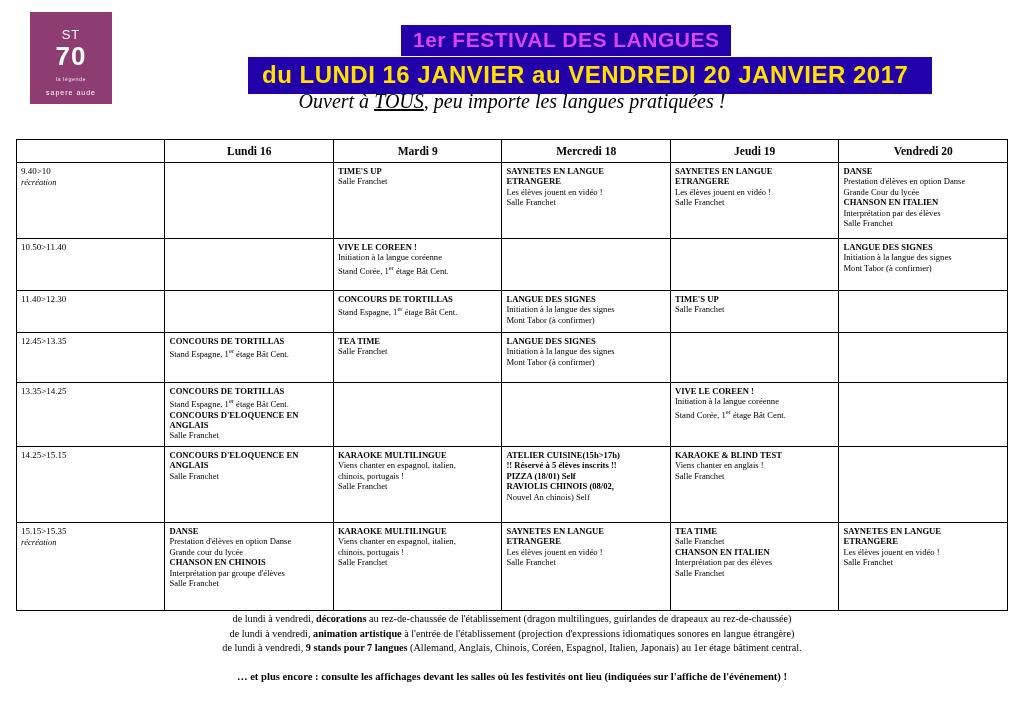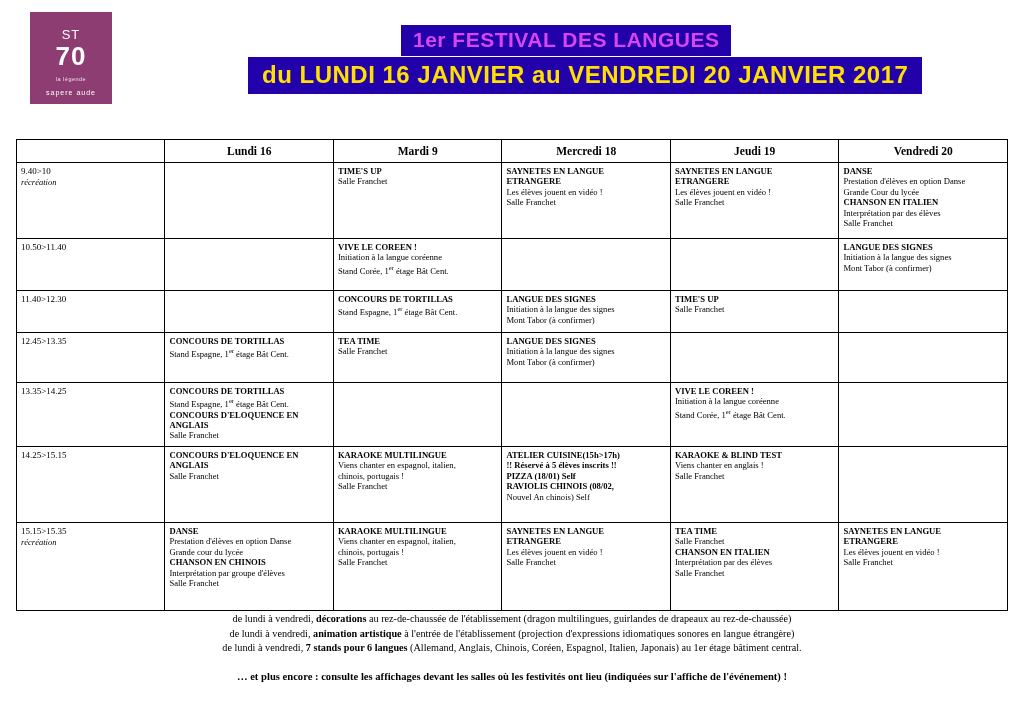--- a/index.html
+++ b/index.html
@@ -79,21 +79,21 @@
   .banner2 {
     position: absolute;
     left: 248px;
     top: 57px;
     background: #2200aa;
     color: #ffe000;
     font-family: "Liberation Sans", sans-serif;
     font-weight: bold;
     font-size: 24px;
     letter-spacing: .5px;
-    padding: 4px 14px 5px 14px;
+    padding: 4px 24px 5px 14px;
     white-space: nowrap;
   }
   .subtitle {
     position: absolute;
     left: 0;
     right: 0;
     top: 90px;
     text-align: center;
     font-family: "Liberation Serif", serif;
     font-style: italic;
@@ -180,20 +180,23 @@
     <div class="logo-mark">
       <span>ST</span>
       <span class="big">70</span>
       <div class="logo-sub">la légende</div>
     </div>
     <div class="logo-motto">sapere aude</div>
   </div>
 
   <div class="banner1">1er FESTIVAL DES LANGUES</div>
   <div class="banner2">du LUNDI 16 JANVIER au VENDREDI 20 JANVIER 2017</div>
+  <div class="subtitle">
+    <span>Ouvert à </span><u>TOUS</u><span>, peu importe les langues pratiquées !</span>
+  </div>
 
   <table class="schedule">
     <colgroup>
       <col class="col-time">
       <col class="col-day">
         <col class="col-day">
         <col class="col-day">
         <col class="col-day">
         <col class="col-day">
     </colgroup>
@@ -373,18 +376,18 @@
   </table>
 
   <div class="footer">
     <div>
       <span>de lundi à vendredi, </span><b>décorations</b><span> au rez-de-chaussée de l'établissement (dragon multilingues, guirlandes de drapeaux au rez-de-chaussée)</span>
     </div>
     <div>
       <span>de lundi à vendredi, </span><b>animation artistique</b><span> à l'entrée de l'établissement (projection d'expressions idiomatiques sonores en langue étrangère)</span>
     </div>
     <div>
-      <span>de lundi à vendredi, </span><b>7 stands pour 6 langues</b><span> (Allemand, Anglais, Chinois, Coréen, Espagnol, Italien, Japonais) au 1er étage bâtiment central.</span>
+      <span>de lundi à vendredi, </span><b>9 stands pour 7 langues</b><span> (Allemand, Anglais, Chinois, Coréen, Espagnol, Italien, Japonais) au 1er étage bâtiment central.</span>
     </div>
     <div class="f-last">… et plus encore : consulte les affichages devant les salles où les festivités ont lieu (indiquées sur l'affiche de l'événement) !</div>
   </div>
 
 </div>
 
 </body></html>

